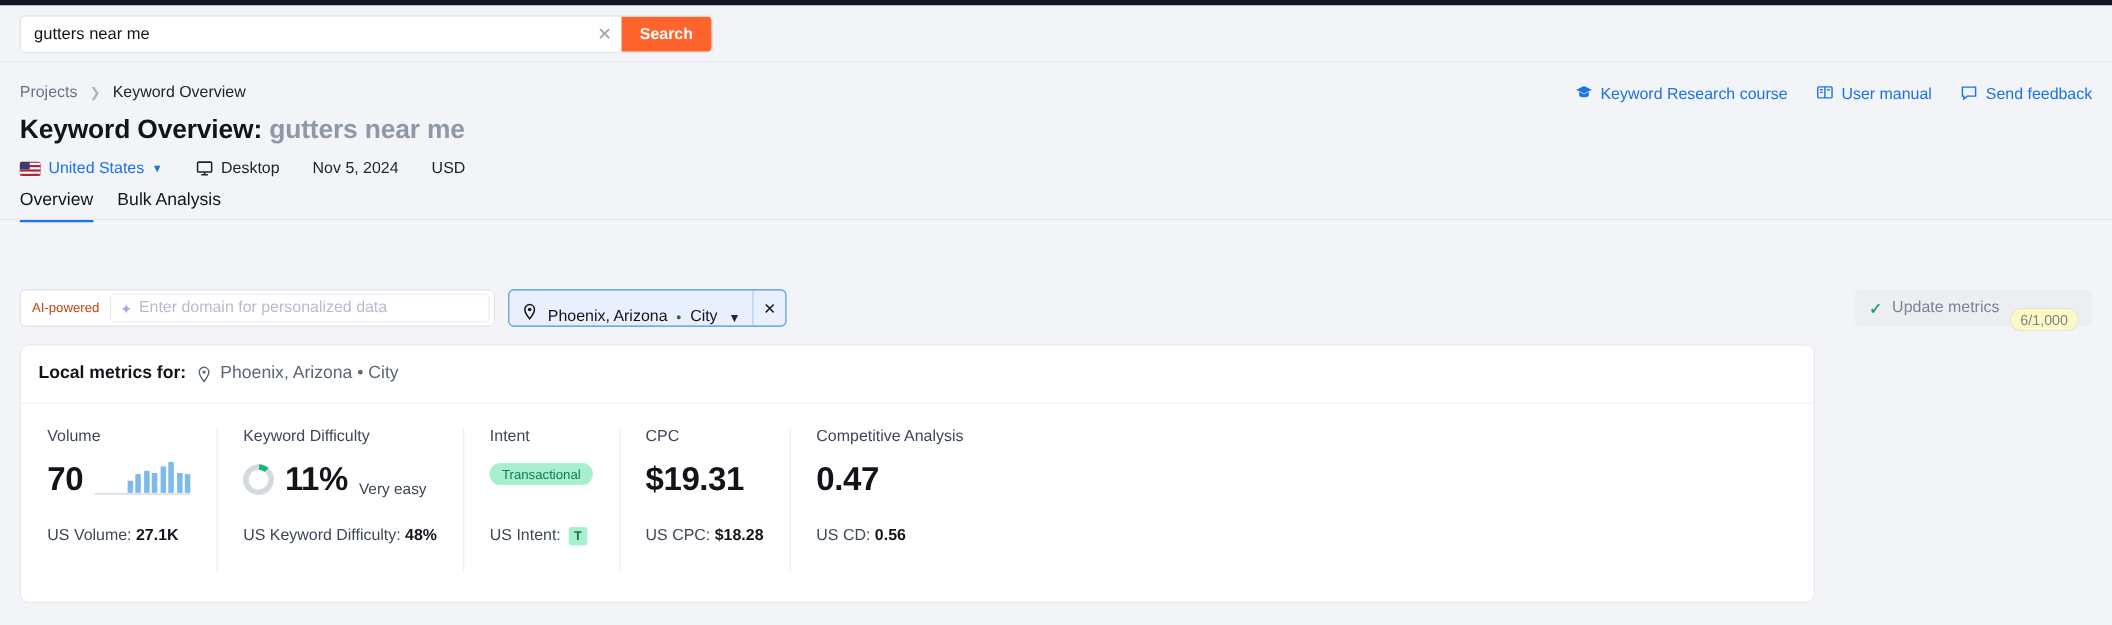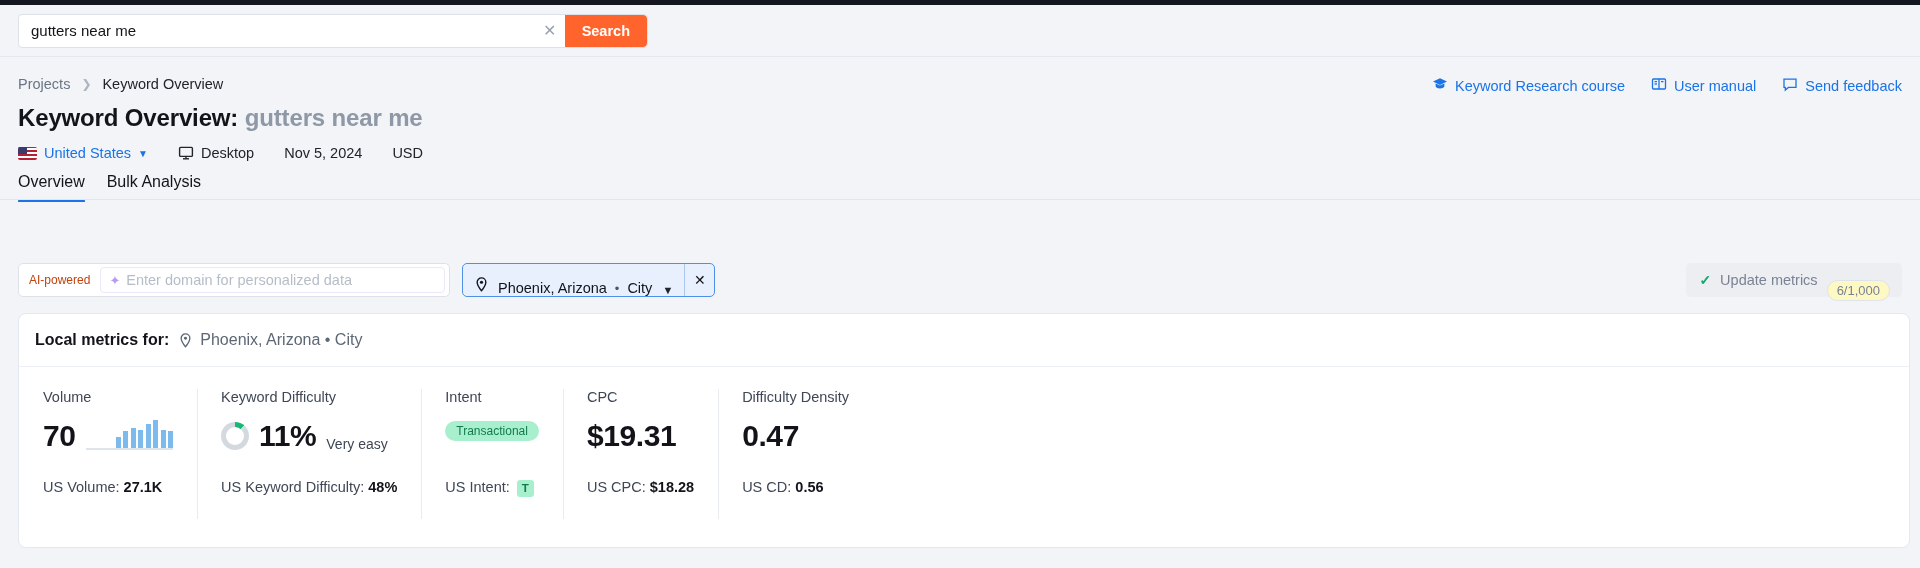--- a/index.html
+++ b/index.html
@@ -167,21 +167,21 @@
   .check { color: #16a66a; font-size: 14px; font-weight: 700; }
   .quota {
     font-size: 13px; color: #7a8294;
     background: #fef9c3; border: 1px solid #dfe3ea;
     border-radius: 11px; padding: 2px 9px; margin-top: 20px;
   }
 
   
   .card {
     position: absolute; top: 313px; left: 18px;
-    width: 1892px; height: 235px;
+    width: 1632px; height: 235px;
     background: #fff; border: 1px solid #e4e8ef;
     border-radius: 8px; overflow: hidden;
   }
   .card-head {
     height: 53px; display: flex; align-items: center;
     padding-left: 16px; border-bottom: 1px solid #eceff4;
     font-size: 16px; color: #12141a;
   }
   .card-head b { font-weight: 700; margin-right: 8px; }
   .card-head .loc-txt { color: #5d6775; }
@@ -441,21 +441,21 @@
       <div class="m-main">
         <span class="m-value">$19.31</span>
       </div>
       <div class="m-foot">
         <span>US CPC:</span>
         <b>$18.28</b>
       </div>
     </div>
 
     <div class="metric">
-      <div class="m-label">Difficulty Density</div>
+      <div class="m-label">Competitive Analysis</div>
       <div class="m-main">
         <span class="m-value">0.47</span>
       </div>
       <div class="m-foot">
         <span>US CD:</span>
         <b>0.56</b>
       </div>
     </div>
 
   </div>

